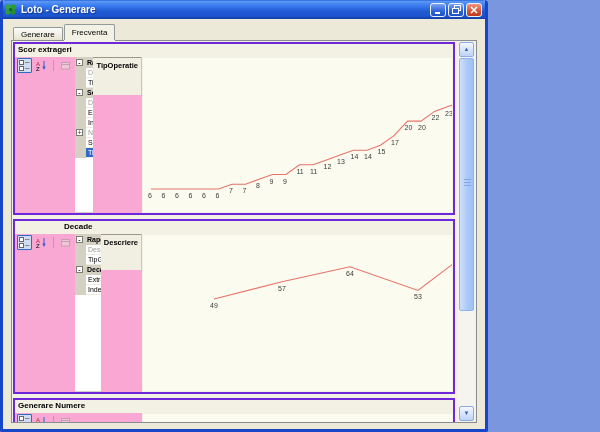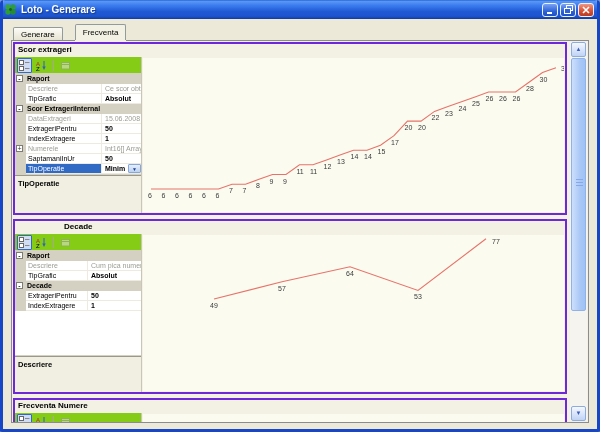--- a/index.html
+++ b/index.html
@@ -1,34 +1,34 @@
 <!DOCTYPE html>
 <html><head>
 <meta charset="utf-8">
 <style>
   html,body{margin:0;padding:0;background:#7a96df;font-family:"Liberation Sans",sans-serif;}
-  #win{position:relative;width:600px;height:432px;box-sizing:border-box;background:#ece9d8;
+  #win{position:relative;width:488px;height:432px;box-sizing:border-box;background:#ece9d8;
        border:3px solid #1747c6;border-top:none;border-radius:4px 4px 2px 2px;overflow:hidden;}
   
   .titlebar{position:absolute;top:0;left:-3px;right:-3px;height:19px;
     background:linear-gradient(180deg,#2765dd 0%,#5a96f2 8%,#3b7df0 28%,#1f58d2 62%,#1c55cf 85%,#123c9e 100%);
     border-radius:5px 5px 0 0;display:flex;align-items:center;padding:0 4px;color:#fff;}
   .titlebar .ttl{font-size:10px;font-weight:bold;margin-left:4px;flex:1;
     text-shadow:1px 1px 1px #173b8f;white-space:nowrap;overflow:hidden;}
   .win-btns{display:flex;gap:2px;margin-right:2px;}
   .wbtn{width:16px;height:14px;border-radius:3px;border:1px solid #eaf1ff;display:flex;
     align-items:center;justify-content:center;box-sizing:border-box;}
   .wbtn.blue{background:linear-gradient(180deg,#7ba1f2,#2e63d8 60%,#1d4fc4);}
   .wbtn.red{background:linear-gradient(180deg,#f0967e,#d8553a 55%,#b83a1d);}
   .wbtn svg{display:block;}
   
   .tabs{position:absolute;top:24px;left:10px;height:16px;display:flex;align-items:flex-end;z-index:5;}
   .tab{box-sizing:border-box;font-size:8px;padding:1px 7px 0 7px;height:13px;line-height:11px;
     background:linear-gradient(#fdfcf8,#e7e3d2);border:1px solid #919b9c;border-bottom:none;
-    border-radius:2px 2px 0 0;margin-right:12px;color:#000;cursor:default;}
+    border-radius:2px 2px 0 0;margin-right:1px;color:#000;cursor:default;}
   .tab.active{height:16px;line-height:14px;background:#f3f1e4;box-shadow:0 1px 0 #f3f1e4;z-index:6;}
   
   .page{position:absolute;top:40px;left:8px;right:8px;bottom:6px;background:#f3f1e4;
     border:1px solid #898c95;overflow:hidden;}
   
   .sbar{position:absolute;top:1px;right:1px;bottom:1px;width:17px;background:#f5f4ef;}
   .sb-btn{position:absolute;left:1px;width:15px;height:15px;box-sizing:border-box;border:1px solid #8cabde;
     border-radius:2px;background:linear-gradient(180deg,#f5f8fe,#bfd3f5);
     font-size:6px;color:#3b5fc0;text-align:center;line-height:13px;}
   .sb-up{top:0;}
@@ -39,21 +39,21 @@
     background:repeating-linear-gradient(180deg,#86a8e8 0 1px,transparent 1px 3px);}
   
   .section{position:absolute;left:1px;right:21px;box-sizing:border-box;border:2px solid #6d28d9;
     background:#f3f1e4;overflow:hidden;}
   #sec0{top:1px;height:173px;}
   #sec1{top:178px;height:175px;padding-left:46px;}
   #sec2{top:357px;height:40px;}
   .section-title{height:13px;font-size:8px;font-weight:bold;padding:1px 0 0 3px;color:#000;}
   .section-body{position:absolute;top:13px;left:0;right:0;bottom:0;display:flex;}
   
-  .pgrid{width:126px;flex:0 0 126px;display:flex;flex-direction:column;background:#84cc16;
+  .pgrid{width:126px;flex:0 0 126px;display:flex;background:#f9a8d4;
     border-right:1px solid #c9c6b7;}
   .pg-toolbar{height:16px;flex:0 0 16px;display:flex;align-items:center;gap:2px;padding:0 2px;}
   .tb-btn{width:15px;height:15px;box-sizing:border-box;display:flex;align-items:center;justify-content:center;}
   .tb-btn.pressed{border:1px solid #316ac5;background:#cfdcf3;border-radius:1px;}
   .tb-btn.disabled{opacity:.55;}
   .tb-sep{width:1px;height:11px;background:#aaa79a;margin:0 2px;}
   .pg-body{flex:1;display:flex;flex-direction:column;background:#fff;border:1px solid #d4d1c2;
     border-left:none;border-right:none;overflow:hidden;}
   .pg-rows{flex:0 0 auto;}
   .pg-filler{flex:1;background:#fff;}
@@ -326,21 +326,21 @@
               <text x="135.0" y="55.8">57</text>
               <text x="203.0" y="40.8">64</text>
               <text x="271.0" y="64.4">53</text>
               <text x="349.0" y="8.8">77</text>
             </svg>
         </div>
       </div>
     </div>
 
     <div class="section" id="sec2">
-      <div class="section-title">Frecventa Numere</div>
+      <div class="section-title">Generare Numere</div>
       <div class="section-body">
         <div class="pgrid">
           <div class="pg-toolbar">
             <div class="tb-btn pressed">
               <svg width="11" height="11">
                   <rect x="0.5" y="0.5" width="4" height="4" fill="#fff" stroke="#666"></rect>
                   <line x1="6" y1="2.5" x2="10.5" y2="2.5" stroke="#888"></line>
                   <rect x="0.5" y="6.5" width="4" height="4" fill="#fff" stroke="#666"></rect>
                   <line x1="6" y1="8.5" x2="10.5" y2="8.5" stroke="#888"></line>
                 </svg>

